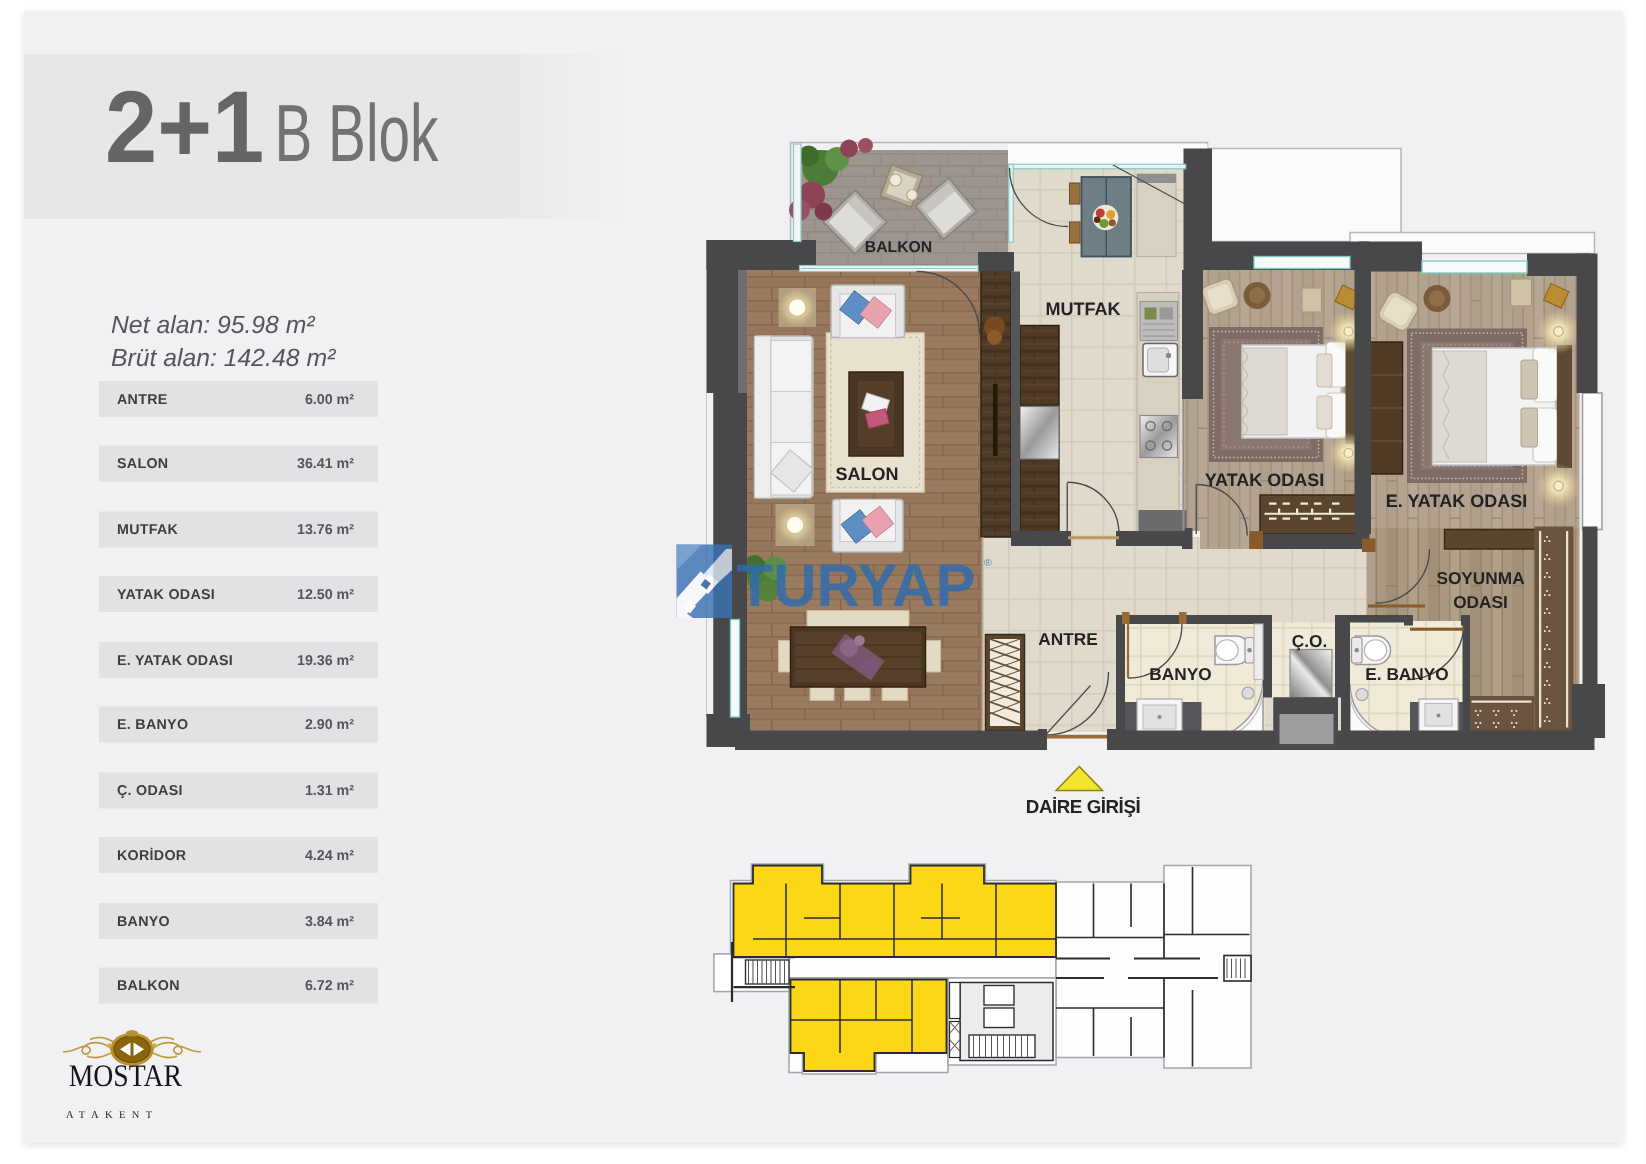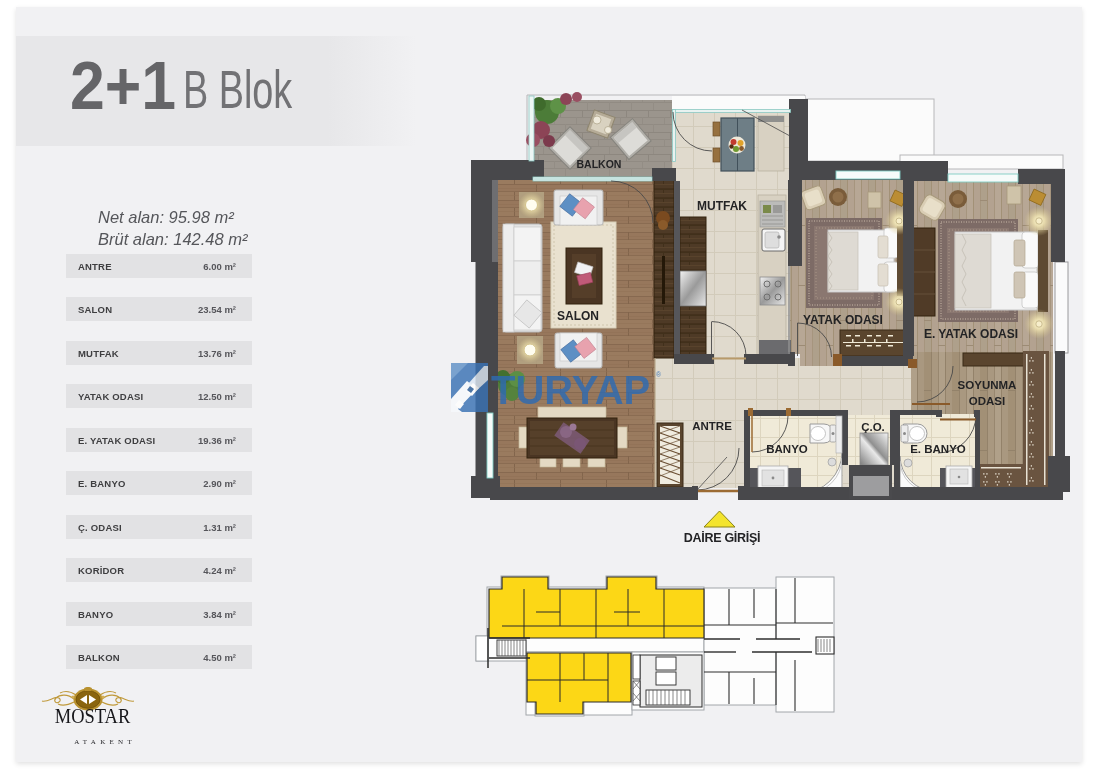--- a/index.html
+++ b/index.html
@@ -2,46 +2,46 @@
 <html><head>
 <meta charset="utf-8">
 <style>
 html,body{margin:0;padding:0;background:#fff;width:1097px;height:776px;overflow:hidden;}
 *{box-sizing:border-box;}
 body{font-family:"Liberation Sans",sans-serif;position:relative;}
 #content{position:absolute;left:16px;top:7px;width:1066px;height:755px;background:#f1f1f3;box-shadow:0 2px 5px rgba(0,0,0,0.12);}
 #band{position:absolute;left:16px;top:36px;width:400px;height:110px;background:linear-gradient(to right,#e7e7e9 0%,#e7e7e9 78%,rgba(231,231,233,0) 100%);}
 #t21{position:absolute;left:70px;top:46px;font-size:68px;font-weight:bold;color:#656568;transform:scaleX(0.92);transform-origin:left top;}
 #tblok{position:absolute;left:183px;top:58px;font-size:54px;font-weight:400;color:#727275;transform:scaleX(0.70);transform-origin:left top;}
-#netalan{position:absolute;left:98px;top:207px;font-style:italic;font-size:16.5px;color:#55565a;line-height:21.8px;}
+#netalan{position:absolute;left:74px;top:207px;font-style:italic;font-size:16.5px;color:#55565a;line-height:21.8px;}
 #tbl{position:absolute;left:66px;top:254px;width:186px;}
 .row{position:absolute;left:0;width:186px;height:24px;background:#e2e2e4;}
 .rn{position:absolute;left:12px;top:7px;font-size:9.5px;font-weight:bold;color:#3e3e40;letter-spacing:0.2px;}
 .rv{position:absolute;right:16px;top:7px;font-size:9.5px;color:#55555a;font-weight:bold;}
-#mostar{position:absolute;left:40px;top:686px;width:96px;text-align:right;}
+#mostar{position:absolute;left:40px;top:686px;width:96px;text-align:left;}
 #mname{font-family:"Liberation Serif",serif;font-size:21px;color:#16161a;letter-spacing:0px;transform:scaleX(0.88);transform-origin:center top;margin-top:-8px;line-height:16px;}
 #msub{font-family:"Liberation Serif",serif;font-size:7px;color:#26262a;letter-spacing:4.3px;margin-top:14px;padding-left:4px;}
 svg text{font-family:"Liberation Sans",sans-serif;}
 .lbl{font-weight:bold;fill:#232325;}
 </style>
 </head>
 <body>
 <div id="content"></div>
 <div id="band"></div>
 <div id="t21">2+1</div>
 <div id="tblok">B&nbsp;Blok</div>
 <div id="netalan">Net alan: 95.98 m²<br>Brüt alan: 142.48 m²</div>
 <div id="tbl">
 <div class="row" style="top:0px">
       <span class="rn">ANTRE</span>
       <span class="rv">6.00 m²</span>
     </div>
 <div class="row" style="top:43px">
       <span class="rn">SALON</span>
-      <span class="rv">23.54 m²</span>
+      <span class="rv">36.41 m²</span>
     </div>
 <div class="row" style="top:87px">
       <span class="rn">MUTFAK</span>
       <span class="rv">13.76 m²</span>
     </div>
 <div class="row" style="top:130px">
       <span class="rn">YATAK ODASI</span>
       <span class="rv">12.50 m²</span>
     </div>
 <div class="row" style="top:174px">
@@ -59,21 +59,21 @@
 <div class="row" style="top:304px">
       <span class="rn">KORİDOR</span>
       <span class="rv">4.24 m²</span>
     </div>
 <div class="row" style="top:348px">
       <span class="rn">BANYO</span>
       <span class="rv">3.84 m²</span>
     </div>
 <div class="row" style="top:391px">
       <span class="rn">BALKON</span>
-      <span class="rv">4.50 m²</span>
+      <span class="rv">6.72 m²</span>
     </div>
 </div>
 <div id="mostar">
 <svg width="96" height="26" viewBox="0 0 96 26">
 <g fill="none" stroke="#c09a3c" stroke-width="1.1">
 <path d="M34 13 C28 8 20 8 16 12 C13 15 16 18 19 16 C22 14 19 10 14 12 C9 14 6 16 2 15"></path>
 <path d="M34 16 C28 19 22 20 18 18"></path>
 <path d="M62 13 C68 8 76 8 80 12 C83 15 80 18 77 16 C74 14 77 10 82 12 C87 14 90 16 94 15"></path>
 <path d="M62 16 C68 19 74 20 78 18"></path>
 <path d="M36 9 C30 5 24 5 20 7"></path>

